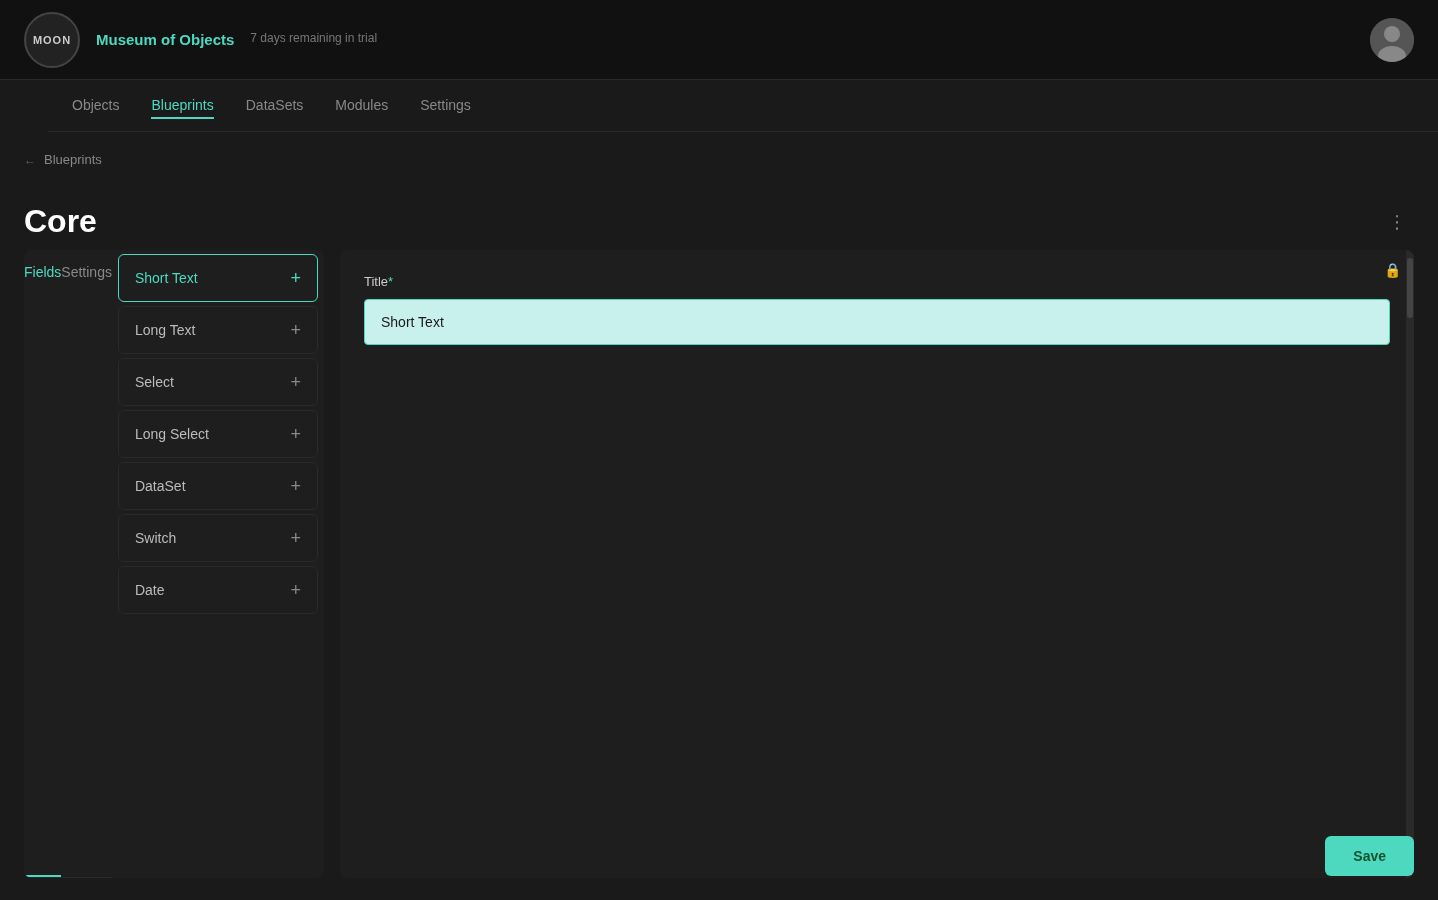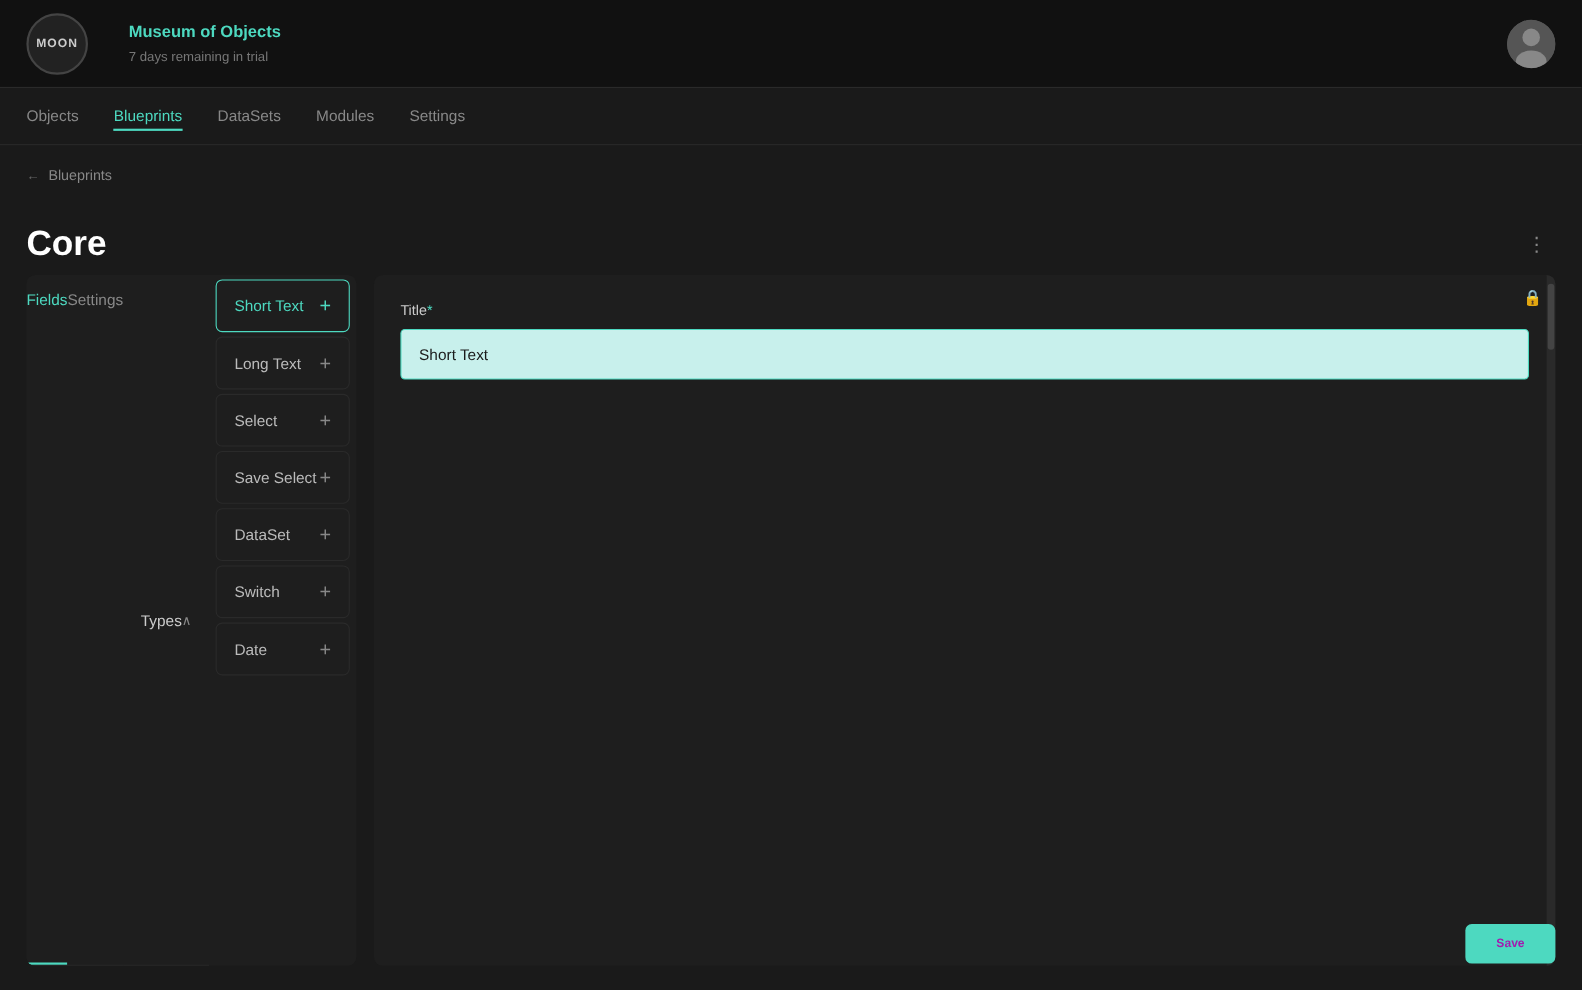--- a/index.html
+++ b/index.html
@@ -37,23 +37,21 @@
       display: flex;
       align-items: center;
       justify-content: center;
       font-size: 11px;
       font-weight: bold;
       color: #ccc;
       letter-spacing: 1px;
     }
     .org-info {
       display: flex;
-      flex-direction: column;
-      gap: 6px;
-      margin-left: 21px;
+      gap: 16px;
     }
     .org-name {
       color: #4dd9c0;
       font-size: 15px;
       font-weight: 600;
     }
     .trial-text {
       color: #777;
       font-size: 12px;
     }
@@ -72,20 +70,21 @@
 
     
     .main-nav {
       display: flex;
       align-items: center;
       gap: 32px;
       background: #1a1a1a;
       height: 52px;
       padding: 0 24px;
       border-bottom: 1px solid #2a2a2a;
+      margin-left: 48px;
     }
     .nav-item {
       color: #888;
       font-size: 14px;
       cursor: pointer;
       padding: 4px 0;
       border-bottom: 2px solid transparent;
     }
     .nav-item.active {
       color: #4dd9c0;
@@ -302,25 +301,25 @@
       background: #444;
       border-radius: 4px;
     }
 
     
     .save-button {
       position: fixed;
       bottom: 24px;
       right: 24px;
       background: #4dd9c0;
-      color: #a21caf;
+      color: #14532d;
       border: none;
       border-radius: 6px;
       padding: 12px 28px;
-      font-size: 11px;
+      font-size: 14px;
       font-weight: 600;
       cursor: pointer;
     }
 
     
     .type-list::-webkit-scrollbar {
       width: 4px;
     }
     .type-list::-webkit-scrollbar-track {
       background: #1e1e1e;
@@ -373,40 +372,36 @@
 
   <div class="main-layout">
 
     <div class="left-panel">
 
       <div class="panel-tabs">
         <div class="panel-tab active">Fields</div>
         <div class="panel-tab">Settings</div>
       </div>
 
-      <div class="types-header">
-        <span class="types-label">Types</span>
-        <span class="chevron-up">∧</span>
-      </div>
 
       <div class="type-list">
         <div class="type-item selected">
           <span>Short Text</span>
           <span class="type-item-add">+</span>
         </div>
         <div class="type-item">
           <span>Long Text</span>
           <span class="type-item-add">+</span>
         </div>
         <div class="type-item">
           <span>Select</span>
           <span class="type-item-add">+</span>
         </div>
         <div class="type-item">
-          <span>Save Select</span>
+          <span>Long Select</span>
           <span class="type-item-add">+</span>
         </div>
         <div class="type-item">
           <span>DataSet</span>
           <span class="type-item-add">+</span>
         </div>
         <div class="type-item">
           <span>Switch</span>
           <span class="type-item-add">+</span>
         </div>

